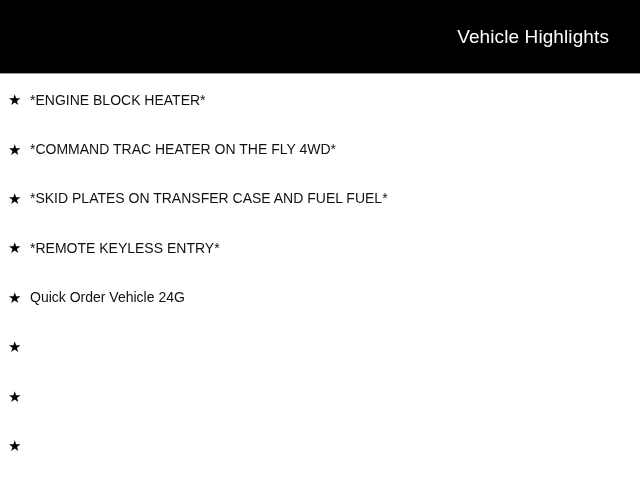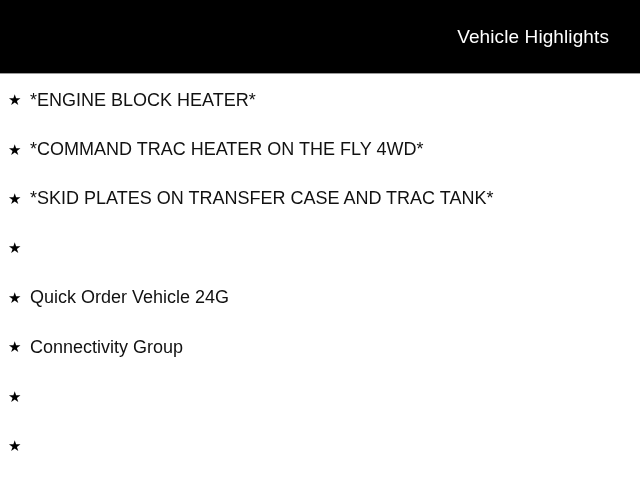--- a/index.html
+++ b/index.html
@@ -63,21 +63,21 @@
     display: inline-block;
     width: 22px;
     flex: 0 0 22px;
     color: #000000;
     font-size: 15px;
     line-height: 1;
     text-align: left;
   }
   .highlight-text {
     color: #111111;
-    font-size: 18px;
+    font-size: 14px;
     font-weight: 400;
     line-height: 1;
     white-space: nowrap;
   }
 </style>
 </head>
 <body>
 
 <div class="page">
 
@@ -92,35 +92,35 @@
       <span class="highlight-text">*ENGINE BLOCK HEATER*</span>
     </li>
 
     <li class="highlight-item">
       <span class="bullet-star">★</span>
       <span class="highlight-text">*COMMAND TRAC HEATER ON THE FLY 4WD*</span>
     </li>
 
     <li class="highlight-item">
       <span class="bullet-star">★</span>
-      <span class="highlight-text">*SKID PLATES ON TRANSFER CASE AND TRAC TANK*</span>
+      <span class="highlight-text">*SKID PLATES ON TRANSFER CASE AND FUEL FUEL*</span>
     </li>
 
     <li class="highlight-item">
       <span class="bullet-star">★</span>
+      <span class="highlight-text">*REMOTE KEYLESS ENTRY*</span>
     </li>
 
     <li class="highlight-item">
       <span class="bullet-star">★</span>
       <span class="highlight-text">Quick Order Vehicle 24G</span>
     </li>
 
     <li class="highlight-item">
       <span class="bullet-star">★</span>
-      <span class="highlight-text">Connectivity Group</span>
     </li>
 
     <li class="highlight-item">
       <span class="bullet-star">★</span>
     </li>
 
     <li class="highlight-item">
       <span class="bullet-star">★</span>
     </li>
 

